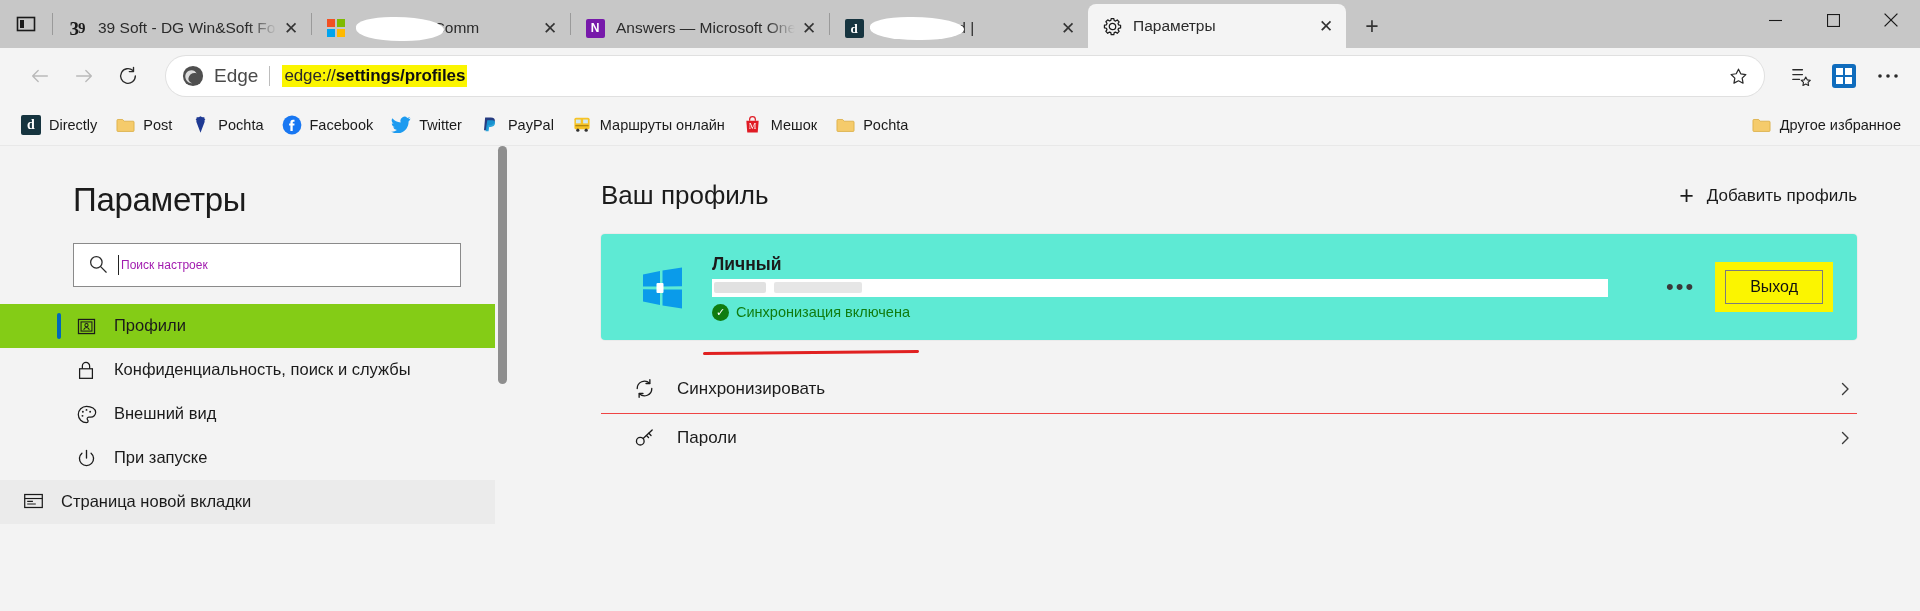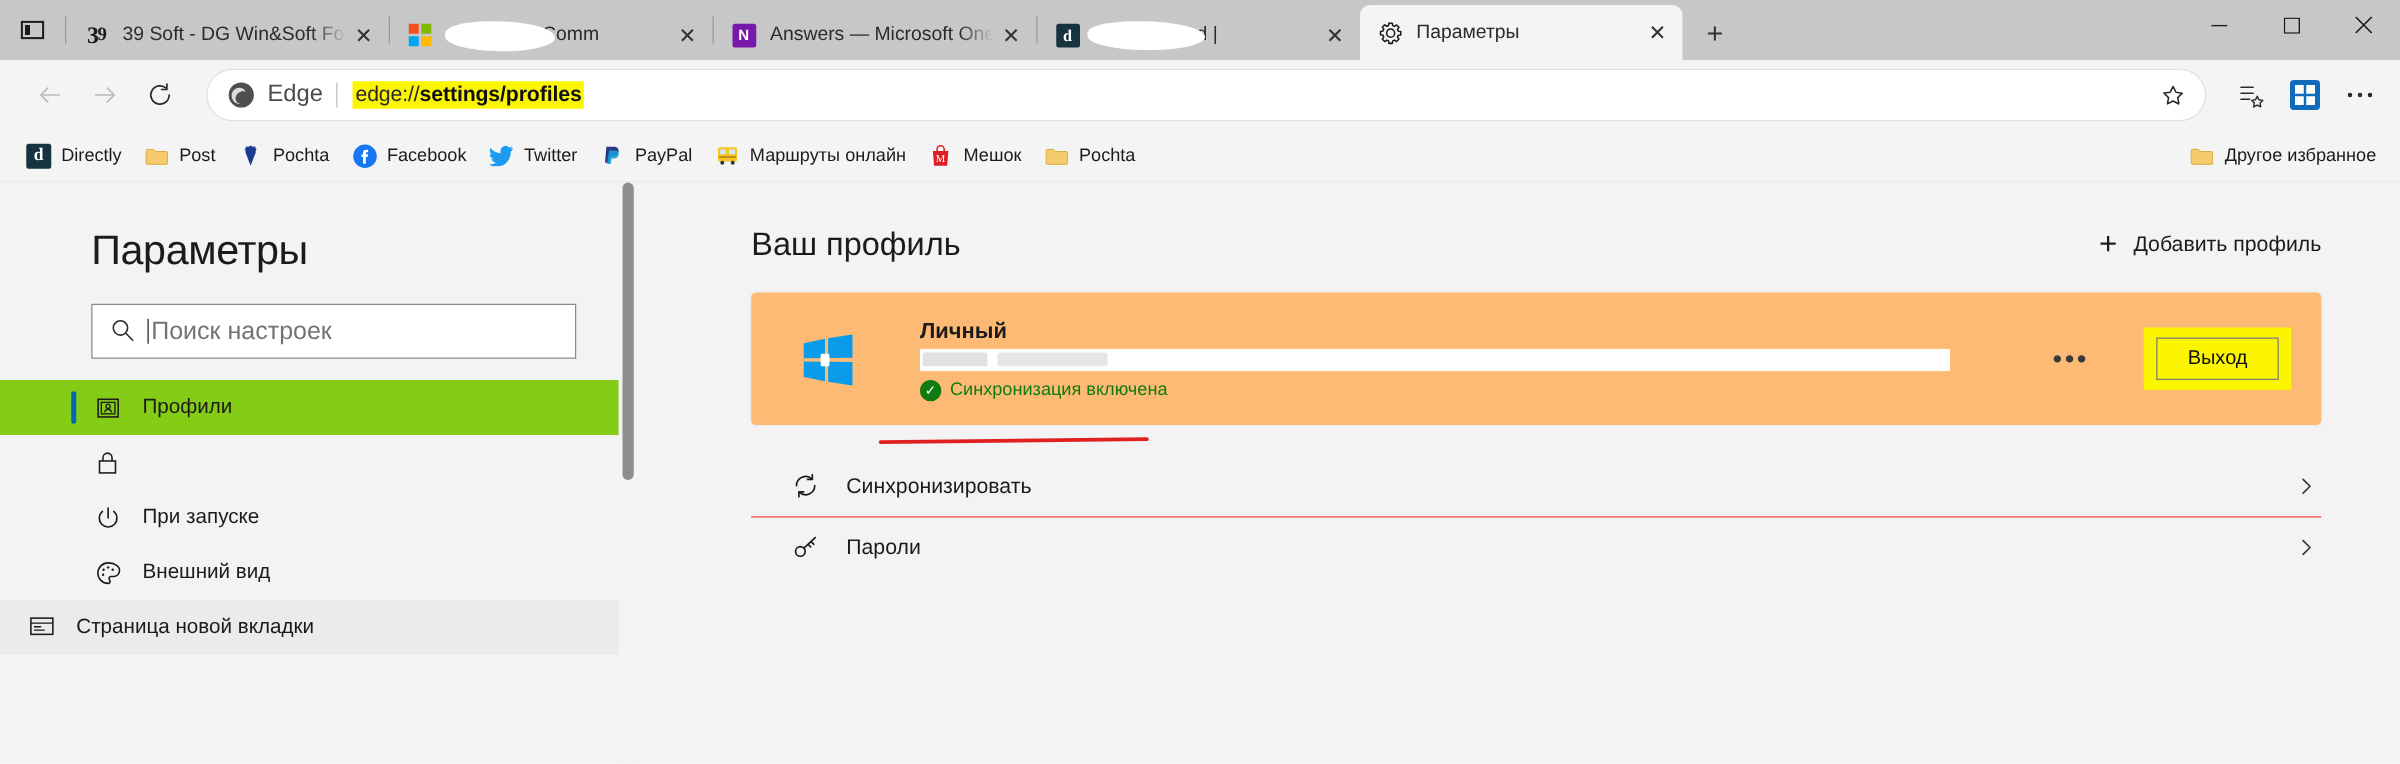--- a/index.html
+++ b/index.html
@@ -147,21 +147,21 @@
   }
   .search-wrap { padding: 24px 0 0 73px; }
   .search-box {
     width: 388px; height: 44px; background: #fff; border: 1px solid #8a8a8a;
     display: flex; align-items: center; padding: 0 12px 0 14px;
   }
   .search-ico { width: 22px; height: 22px; margin-right: 8px; flex:none; }
   .caret {
     width: 1px; height: 20px; background: #222; margin-right: 2px; flex:none;
   }
-  .search-ph { font-size: 20px; color: #737373; }
+  .search-ph { font-size: 12px; color: #a21caf; }
   .nav { margin-top: 17px; }
   .nav-item {
     display: flex; align-items: flex-start; min-height: 44px;
     padding: 11px 16px 11px 73px; position: relative;
     font-size: 16.5px; color: #1b1b1b; line-height: 1.32;
   }
   .nav-item.selected { background: #84cc16; }
   .nav-item.selected::before {
     content: ""; position: absolute; left: 57px; top: 9px;
     width: 4px; height: 26px; background: #0067b8; border-radius: 2px;
@@ -183,25 +183,24 @@
     display: flex; align-items: center; padding: 34px 63px 0 0;
   }
   .content-h1 { font-size: 26px; color: #1b1b1b; font-weight: 400; }
   .add-profile {
     margin-left: auto; display: flex; align-items: center;
     font-size: 17px; color: #1b1b1b;
   }
   .add-plus { font-size: 25px; font-weight: 300; margin-right: 13px; line-height: 1; }
 
   .profile-card {
-    margin: 23px 63px 0 0; background: #fdba74; border-radius: 4px;
+    margin: 23px 63px 0 0; background: #5eead4; border-radius: 4px;
     height: 106px; display: flex; align-items: center; padding: 0 24px 0 34px;
     box-shadow: 0 0 0 1px #ebebeb;
     position: relative;
-    gap: 24px;
   }
   .profile-avatar { width: 54px; height: 54px; flex:none; margin-right: 23px; }
   .profile-info { flex: 1 1 auto; }
   .profile-name { font-size: 17.5px; font-weight: 700; color: #1b1b1b; }
   .profile-email {
     font-size: 15px; color: #5a5a5a; margin-top: 4px; height: 18px;
     position: relative; overflow: hidden;
   }
   .profile-email .masked {
     position: absolute; inset: 0;
@@ -529,43 +528,44 @@
         <span class="nav-label">Профили</span>
       </div>
 
       <div class="nav-item">
         <span class="nav-ico">
           <svg width="20" height="21" viewBox="0 0 20 22" fill="none">
             <rect x="3.3" y="9.2" width="13.4" height="10" stroke="#1b1b1b" stroke-width="1.3"></rect>
             <path d="M6.2 9.2V6.4a3.8 3.8 0 017.6 0v2.8" stroke="#1b1b1b" stroke-width="1.3"></path>
           </svg>
         </span>
-      </div>
-
-      <div class="nav-item">
-        <span class="nav-ico">
-          <svg width="21" height="21" viewBox="0 0 22 22" fill="none">
-            <path d="M11 2.6v8" stroke="#1b1b1b" stroke-width="1.4" stroke-linecap="round"></path>
-            <path d="M6.2 5.4a7.4 7.4 0 109.6 0" stroke="#1b1b1b" stroke-width="1.4" stroke-linecap="round"></path>
-          </svg>
-        </span>
-        <span class="nav-label">При запуске</span>
+        <span class="nav-label">Конфиденциальность, поиск и службы</span>
       </div>
 
       <div class="nav-item">
         <span class="nav-ico">
           <svg width="21" height="21" viewBox="0 0 22 22" fill="none">
             <path d="M11 2.4a8.6 8.6 0 000 17.2c1 0 1.7-.8 1.7-1.7 0-.5-.2-.9-.5-1.2-.3-.4-.5-.8-.5-1.2 0-.9.8-1.7 1.7-1.7h2a5.1 5.1 0 005.2-5.2C20.6 5.2 16.3 2.4 11 2.4z" stroke="#1b1b1b" stroke-width="1.3"></path>
             <circle cx="7.2" cy="8.2" r="1" fill="#1b1b1b"></circle>
               <circle cx="11" cy="6.2" r="1" fill="#1b1b1b"></circle>
               <circle cx="14.8" cy="8.2" r="1" fill="#1b1b1b"></circle>
               <circle cx="6.8" cy="12.4" r="1" fill="#1b1b1b"></circle>
           </svg>
         </span>
         <span class="nav-label">Внешний вид</span>
+      </div>
+
+      <div class="nav-item">
+        <span class="nav-ico">
+          <svg width="21" height="21" viewBox="0 0 22 22" fill="none">
+            <path d="M11 2.6v8" stroke="#1b1b1b" stroke-width="1.4" stroke-linecap="round"></path>
+            <path d="M6.2 5.4a7.4 7.4 0 109.6 0" stroke="#1b1b1b" stroke-width="1.4" stroke-linecap="round"></path>
+          </svg>
+        </span>
+        <span class="nav-label">При запуске</span>
       </div>
 
       <div class="nav-item hover">
         <span class="nav-ico">
           <svg width="21" height="18" viewBox="0 0 22 18" fill="none">
             <rect x="1.8" y="2.2" width="18.4" height="13.6" stroke="#1b1b1b" stroke-width="1.3"></rect>
             <path d="M1.8 6.4h18.4" stroke="#1b1b1b" stroke-width="1.2"></path>
             <path d="M4.4 9.4h6M4.4 12.2h9" stroke="#1b1b1b" stroke-width="1.1"></path>
           </svg>
         </span>

